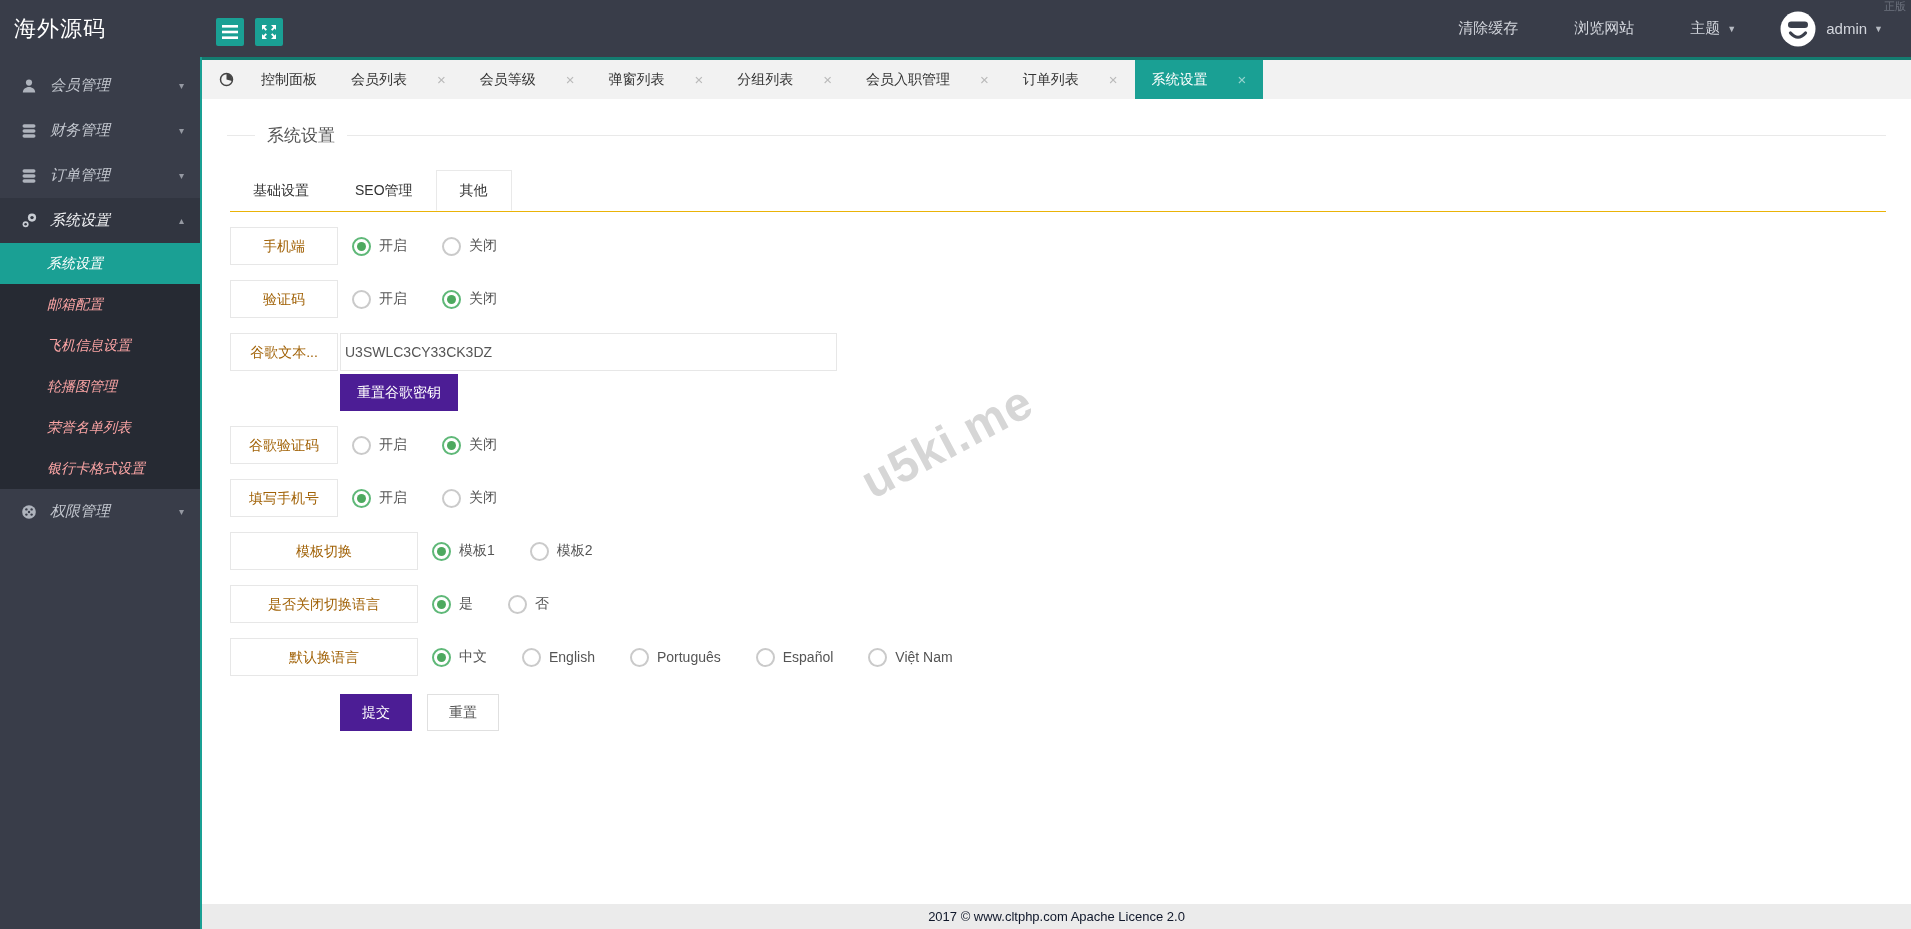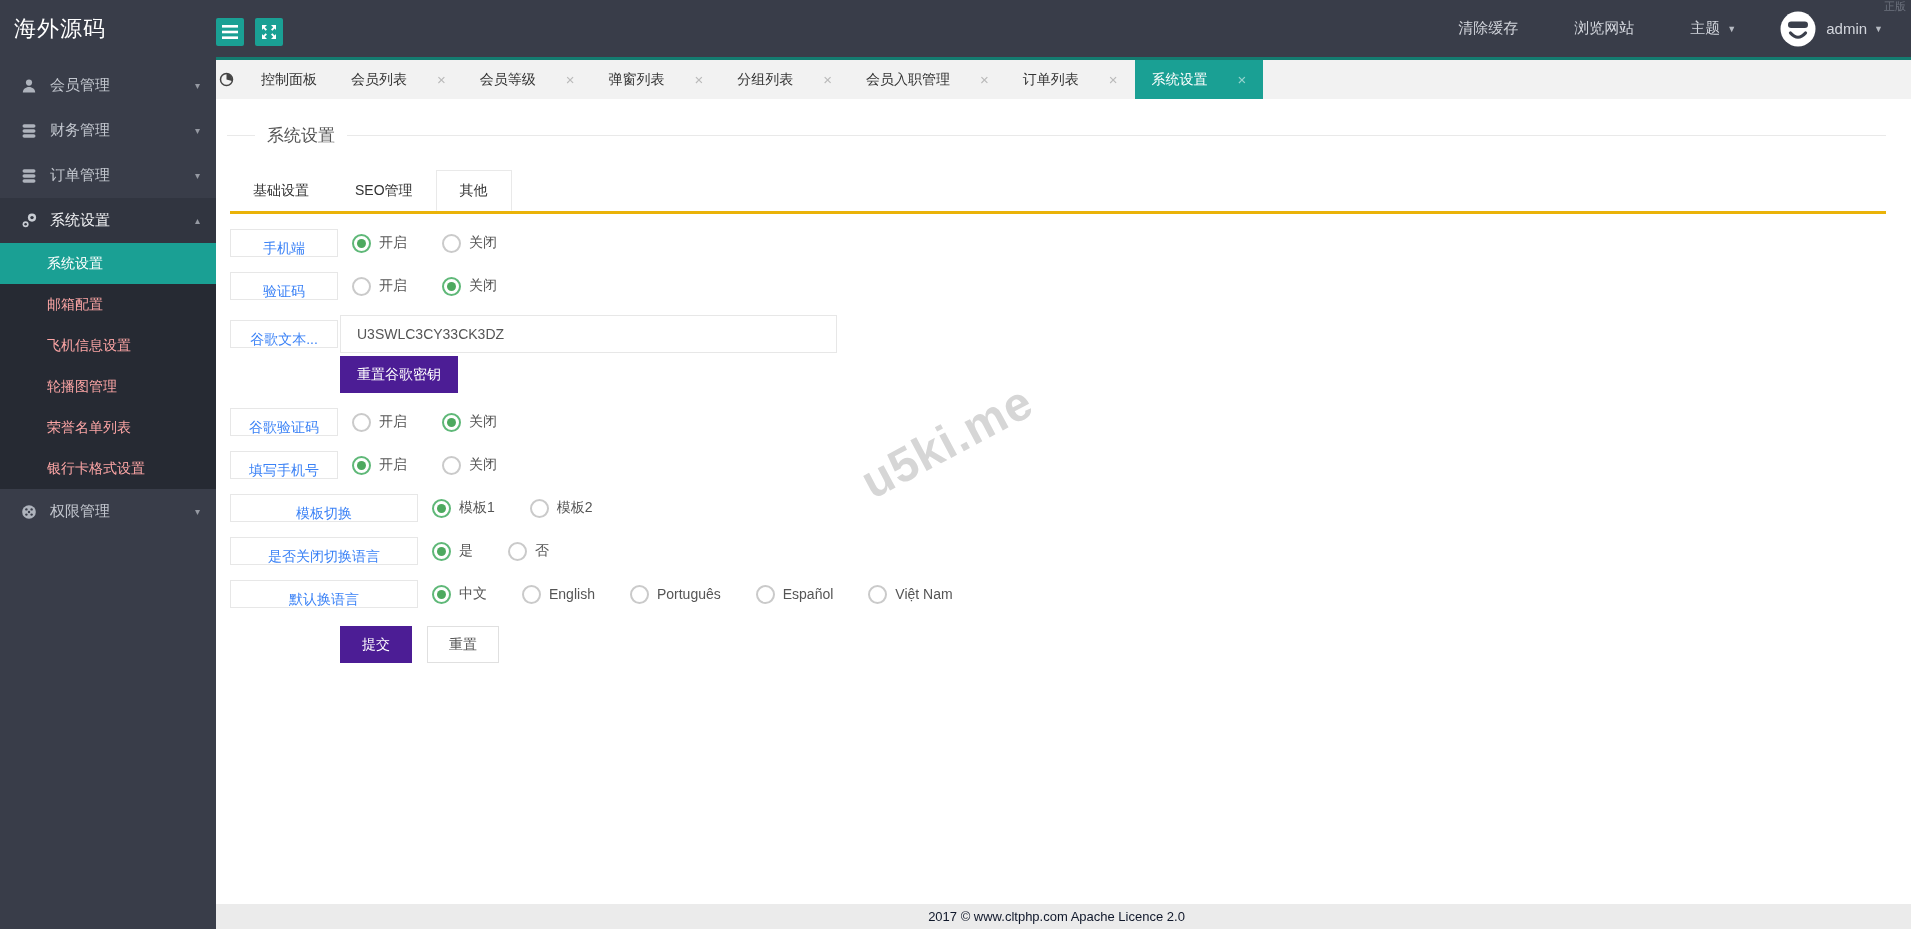--- a/index.html
+++ b/index.html
@@ -13,21 +13,21 @@
   .tool-btns { position:absolute; left:216px; top:18px; display:flex; gap:11px; }
   .tbtn { width:28px; height:28px; background:#1AA094; border-radius:2px; display:flex; align-items:center; justify-content:center; cursor:pointer; }
   .corner-text { position:absolute; top:-1px; right:5px; font-size:11px; color:#aab0bb; opacity:.45; }
   .top-right { position:absolute; right:28px; top:0; height:57px; display:flex; align-items:center; }
   .top-link { color:#d3d6dd; font-size:15px; margin-left:56px; cursor:pointer; display:flex; align-items:center; }
   .top-link .caret { font-size:9px; margin-left:7px; color:#b6bac2; }
   .avatar { width:36px; height:36px; border-radius:50%; margin-left:44px; cursor:pointer; flex:none; }
   .user-link { margin-left:10px; }
 
   
-  .sidebar { position:absolute; left:0; top:57px; width:216px; bottom:0; background:#393D49; padding-top:6px; z-index:4; }
+  .sidebar { position:absolute; left:0; top:57px; width:200px; bottom:0; background:#393D49; padding-top:6px; z-index:4;font-style:italic; }
   .nav-item { height:45px; display:flex; align-items:center; padding:0 16px 0 19px; color:#c3c7cf; font-size:15px; cursor:pointer; }
   .nav-item .nav-ico { width:20px; margin-right:11px; display:flex; justify-content:center; }
   .nav-caret { margin-left:auto; font-size:10px; color:#9599a2; }
   .nav-item.expanded { background:#313540; color:#f0f1f3; }
   .subnav { background:#262A33; }
   .sub-item { height:41px; line-height:41px; padding-left:47px; color:#fca5a5; font-size:14px; cursor:pointer; }
   .sub-item.active { background:#1AA094; color:#fff; }
 
   
   .main { position:absolute; left:200px; top:57px; right:0; bottom:0; border-left:2px solid #1AA094; display:flex; flex-direction:column; background:#fff; }
@@ -38,38 +38,38 @@
   .tab.active { background:#1AA094; color:#fff; }
   .tab.active .close { color:rgba(255,255,255,.55); }
 
   .content { flex:1 1 auto; position:relative; background:#fff; overflow:hidden; }
   .footer { flex:none; height:25px; background:#ebebeb; text-align:center; line-height:25px; color:#0f172a; font-size:13px; }
 
   
   .fieldset-title { margin:36px 25px 0 25px; border-top:1px solid #e9e9e9; position:relative; height:0; }
   .fieldset-title .legend { position:absolute; top:-12px; left:28px; background:#fff; padding:0 12px; font-size:17px; color:#555; }
 
-  .inner-tabs { margin:34px 25px 0 28px; border-bottom:3px solid #eab308; display:flex; }
+  .inner-tabs { margin:34px 25px 0 28px; border-bottom:1px solid #eab308; display:flex; }
   .itab { padding:0 23px; height:41px; line-height:41px; font-size:14px; color:#333; cursor:pointer; }
   .itab.active { background:#fff; border:1px solid #e9e9e9; border-bottom:1px solid #fff; margin-bottom:-1px; line-height:39px; }
 
   .form { margin:15px 0 0 28px; position:relative; z-index:2; }
   .frow { display:flex; align-items:center; margin-bottom:15px; }
   .frow.col { flex-direction:column; align-items:flex-start; }
   .line1 { display:flex; align-items:center; }
   .line2 { margin-top:3px; padding-left:110px; }
-  .flabel { height:28px; line-height:36px; border:1px solid #e7e7e7; text-align:center; font-size:14px; color:#3b82f6; background:#fff; flex:none; }
+  .flabel { height:38px; line-height:36px; border:1px solid #e7e7e7; text-align:center; font-size:14px; color:#a16207; background:#fff; flex:none; }
   .flabel.sm { width:108px; }
   .flabel.lg { width:188px; }
   .rgroup { display:flex; align-items:center; margin-left:14px; }
   .ropt { display:flex; align-items:center; margin-right:35px; font-size:14px; color:#555; cursor:pointer; }
   .radio { width:19px; height:19px; border-radius:50%; border:2px solid #cacaca; margin-right:8px; display:flex; align-items:center; justify-content:center; background:#fff; flex:none; }
   .radio.checked { border-color:#5FB878; }
   .radio.checked::after { content:""; width:9px; height:9px; border-radius:50%; background:#4da95f; }
-  .ginput { margin-left:2px; width:497px; height:38px; border:1px solid #e7e7e7; padding:0 16px; font-size:14px; color:#555; outline:none; font-family:inherit; background:#fff; }
+  .ginput { margin-left:2px; width:497px; height:38px; border:1px solid #e7e7e7; padding:0 4px; font-size:14px; color:#555; outline:none; font-family:inherit; background:#fff; }
   .teal-btn { background:#4c1d95; color:#fff; border:none; height:37px; padding:0 17px; font-size:14px; cursor:pointer; font-family:inherit; }
   .plain-btn { background:#fff; border:1px solid #e0e0e0; color:#555; height:37px; padding:0 21px; margin-left:15px; font-size:14px; cursor:pointer; font-family:inherit; }
   .actions { padding-left:110px; margin-top:18px; }
   .submit-btn { padding:0 22px; }
 
   .watermark { position:absolute; left:652px; top:315px; font-size:48px; font-weight:700; color:#d6d6d6; transform:rotate(-28deg); letter-spacing:1px; z-index:1; user-select:none; }
 </style>
 </head>
 <body>
 

